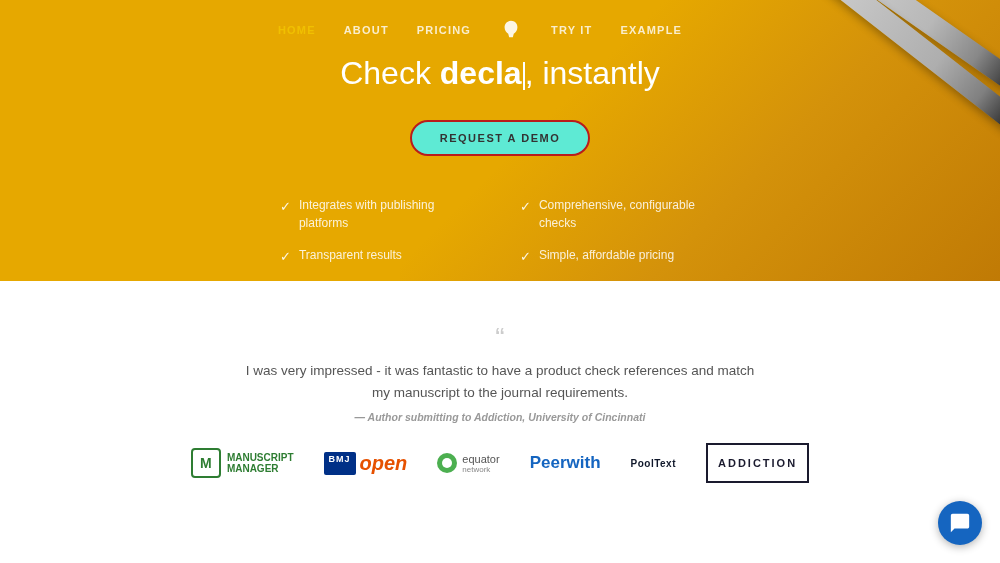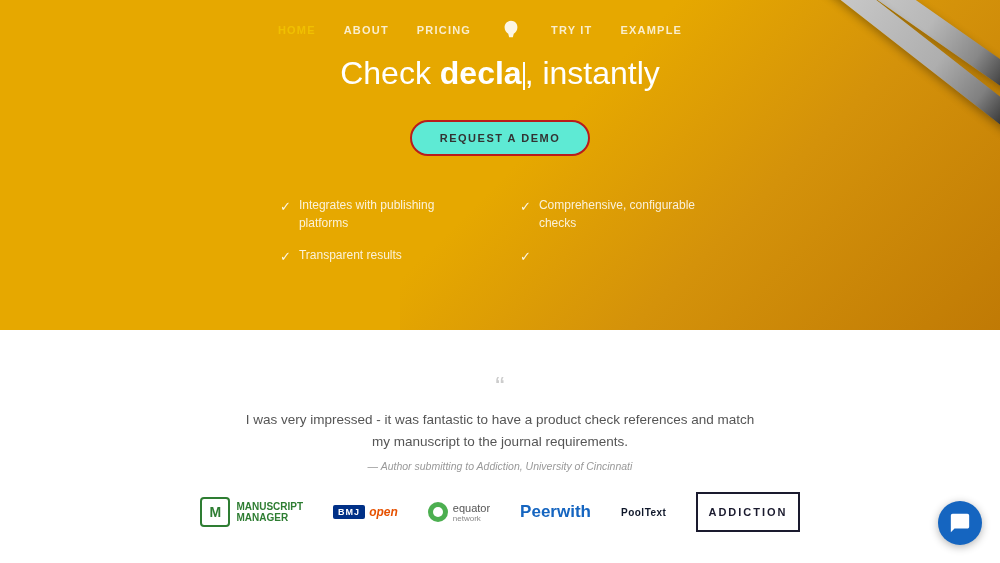--- a/index.html
+++ b/index.html
@@ -27,21 +27,21 @@
     nav a.active { color: #f0c000; }
     nav .logo-icon {
       width: 24px; height: 24px;
       display: flex; align-items: center; justify-content: center;
     }
 
     
     .hero {
       position: relative;
       width: 1000px;
-      height: 330px;
+      height: 281px;
       background-color: #e6a800;
       overflow: hidden;
     }
     .hero-bg {
       position: absolute;
       right: 0; top: 0; bottom: 0;
       width: 60%;
       background: linear-gradient(135deg, #e6a800 30%, #d4920a 60%, #c07a05 100%);
     }
     
@@ -164,20 +164,21 @@
       text-align: center;
       max-width: 520px;
       line-height: 1.6;
       margin-bottom: 8px;
     }
     .testimonial-attr {
       font-size: 10.5px;
       color: #999;
       font-style: italic;
       margin-bottom: 22px;
+      font-weight: bold;
     }
     .logos-row {
       display: flex;
       align-items: center;
       justify-content: center;
       gap: 30px;
       flex-wrap: wrap;
     }
     .logo-item {
       display: flex;
@@ -212,21 +213,21 @@
       background: #003087;
       color: white;
       font-size: 9px;
       font-weight: 900;
       padding: 2px 5px;
       border-radius: 2px;
       letter-spacing: 1px;
     }
     .open-text {
       color: #e65100;
-      font-size: 12px;
+      font-size: 20px;
       font-weight: 700;
       font-style: italic;
     }
 
     .logo-equator {
       display: flex; align-items: center; gap: 5px;
     }
     .equator-circle {
       width: 20px; height: 20px;
       border-radius: 50%;
@@ -315,20 +316,21 @@
       <div class="feature-item">
         <span class="feature-check">✓</span>
         <span>Comprehensive, configurable checks</span>
       </div>
       <div class="feature-item">
         <span class="feature-check">✓</span>
         <span>Transparent results</span>
       </div>
       <div class="feature-item">
         <span class="feature-check">✓</span>
+        <span>Simple, affordable pricing</span>
       </div>
     </div>
   </div>
 </section>
 
 <section class="lower">
   <div class="quote-mark">“</div>
   <p class="testimonial-text">I was very impressed - it was fantastic to have a product check references and match my manuscript to the journal requirements.</p>
   <p class="testimonial-attr">— Author submitting to Addiction, University of Cincinnati</p>
   <div class="logos-row">

